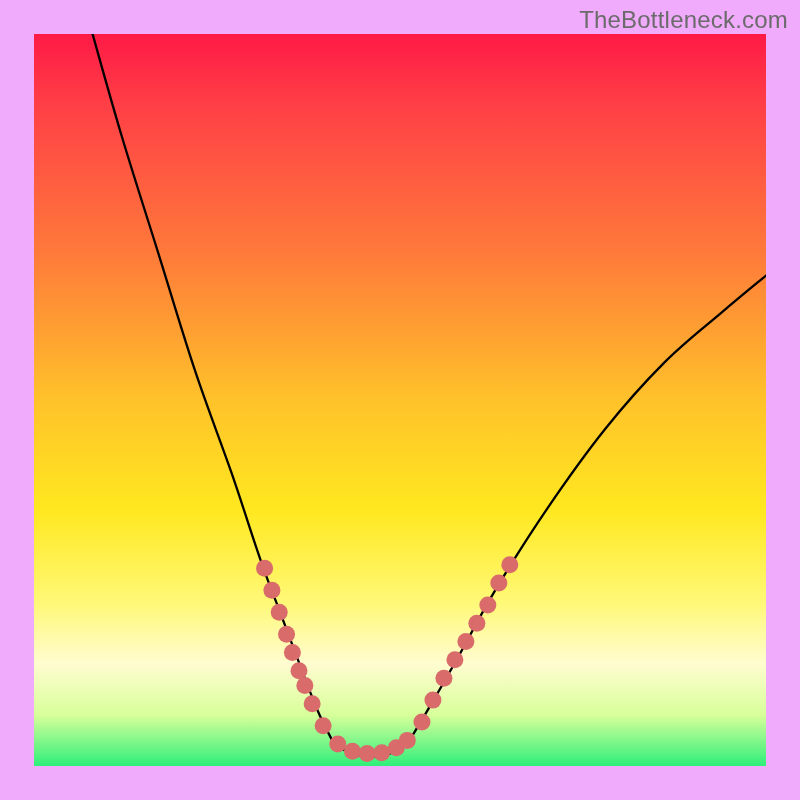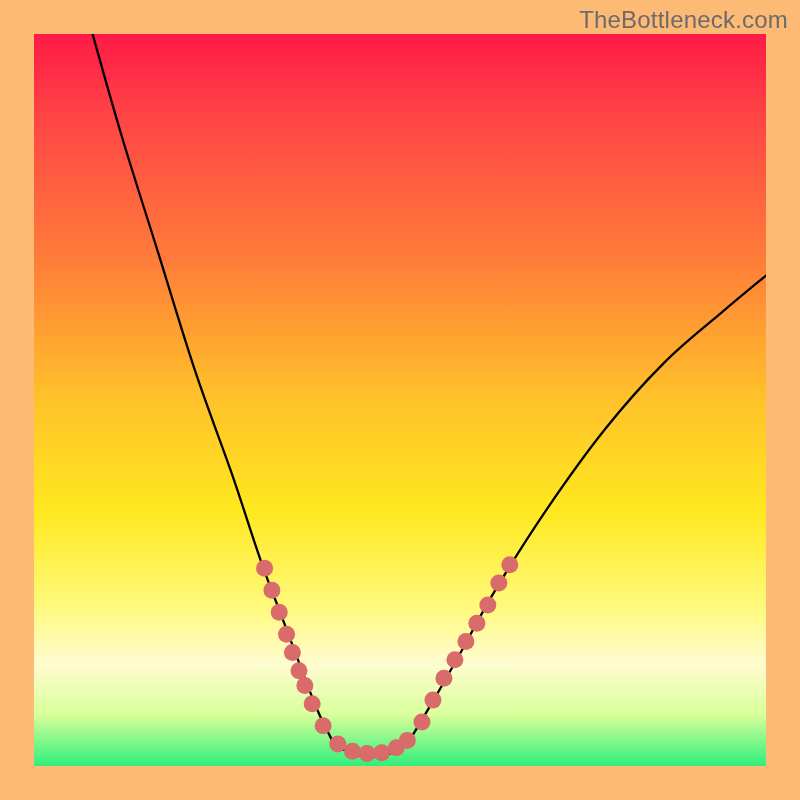--- a/index.html
+++ b/index.html
@@ -10,21 +10,21 @@
     background: #000;
     font-family: Arial, Helvetica, sans-serif;
     overflow: hidden;
   }
   .frame {
     position: absolute;
     left: 0;
     top: 0;
     width: 800px;
     height: 800px;
-    background: #fdba74;
+    background: #f0abfc;
   }
   .plot {
     position: absolute;
     left: 34px;
     top: 34px;
     width: 732px;
     height: 732px;
     background: linear-gradient(to bottom,
       #ff1a46 0%,
       #ff4046 10%,

